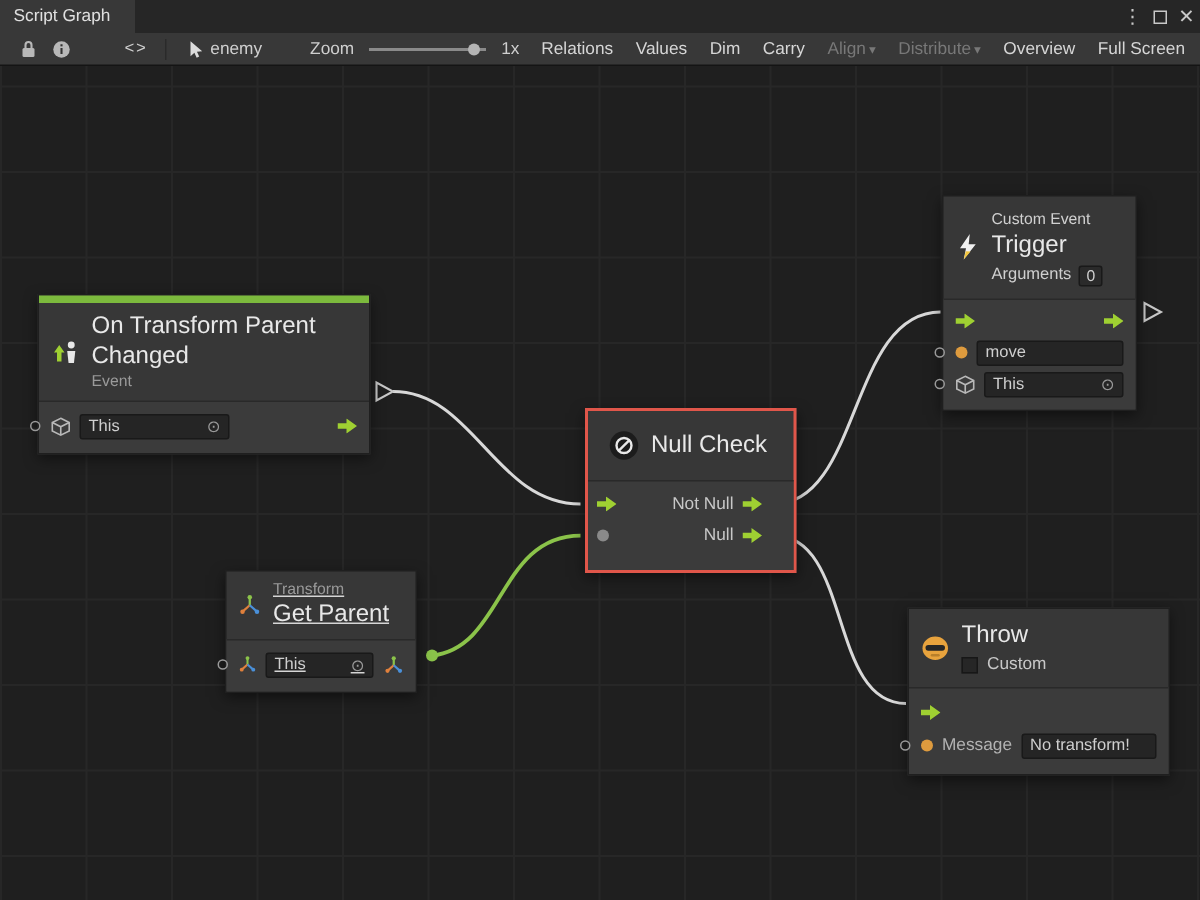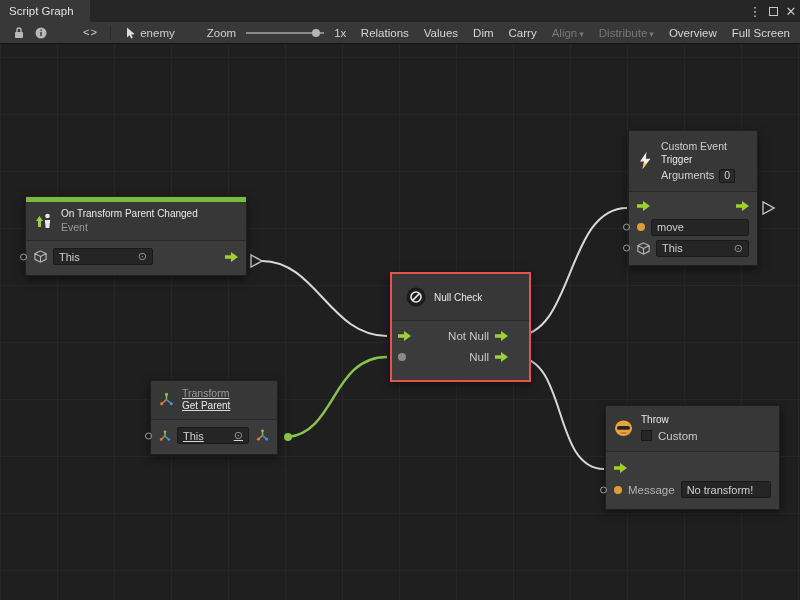--- a/index.html
+++ b/index.html
@@ -31,21 +31,21 @@
   .canvas{position:relative;flex:1;background-color:#1f1f1f;
     background-image:linear-gradient(#272727 1px,transparent 1px),linear-gradient(90deg,#272727 1px,transparent 1px);
     background-size:57px 57px;background-position:0px 13px;overflow:hidden;}
   .wires{position:absolute;left:0;top:0;width:800px;height:556px;z-index:1;pointer-events:none;}
 
   
   .node{position:absolute;background:#373737;border:1px solid #1f1f1f;box-shadow:0 3px 9px rgba(0,0,0,.5);z-index:2;}
   .accent{height:5px;background:#7cba3d;}
   .hdr{display:flex;align-items:center;gap:8px;padding:6px 10px 6px 8px;}
   .titles{display:flex;flex-direction:column;line-height:1.25;}
-  .title{font-size:10px;color:#e8e8e8;}
+  .title{font-size:16px;color:#e8e8e8;}
   .subtitle{font-size:10.5px;color:#9a9a9a;}
   .category{font-size:10.5px;color:#9a9a9a;}
   .body{border-top:1px solid #292929;background:#3b3b3b;padding:5px 8px 7px 8px;}
   .row{display:flex;align-items:center;gap:6px;position:relative;height:22px;}
   .field{background:#252525;border:1px solid #191919;border-radius:2px;color:#cfcfcf;font-size:11px;padding:1px 5px;display:flex;align-items:center;justify-content:space-between;height:17px;}
   .picker{color:#9a9a9a;font-size:11px;margin-left:6px;}
   .dot{width:8px;height:8px;border-radius:50%;display:inline-block;flex:0 0 auto;}
   .dot.orange{background:#de9b3e;}
   .dot.grey{background:#8a8a8a;}
   .ring{position:absolute;left:-14px;top:50%;transform:translateY(-50%);width:7px;height:7px;border:1px solid #9a9a9a;border-radius:50%;}

